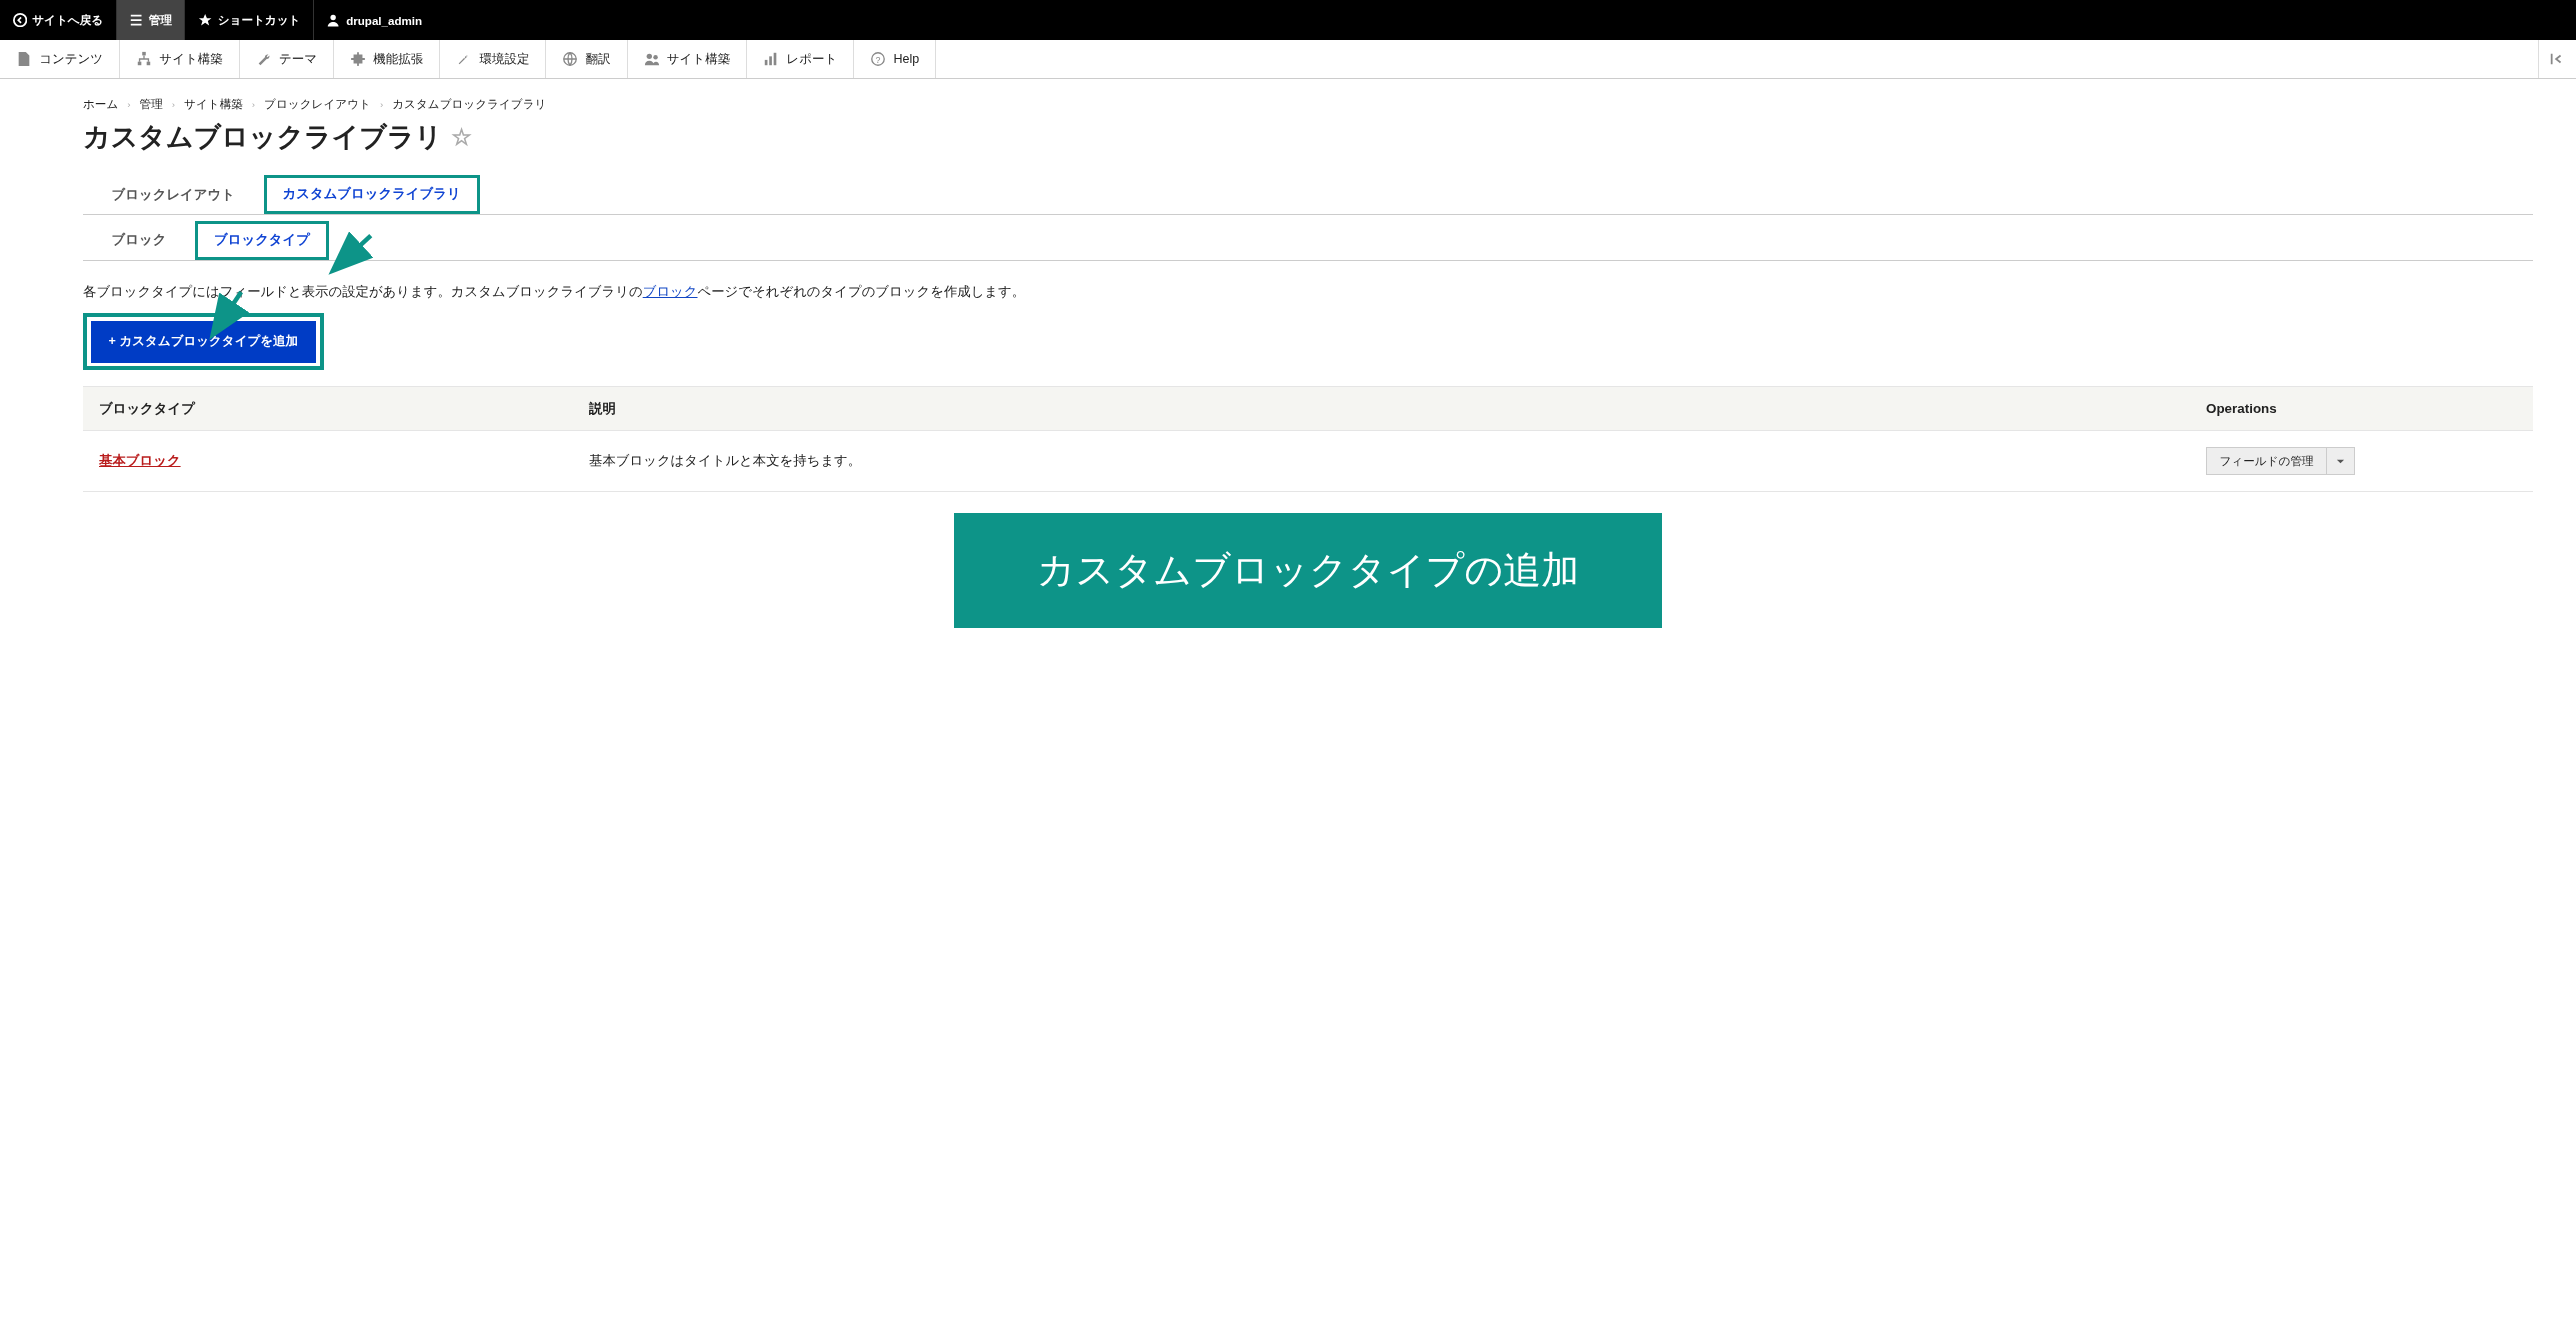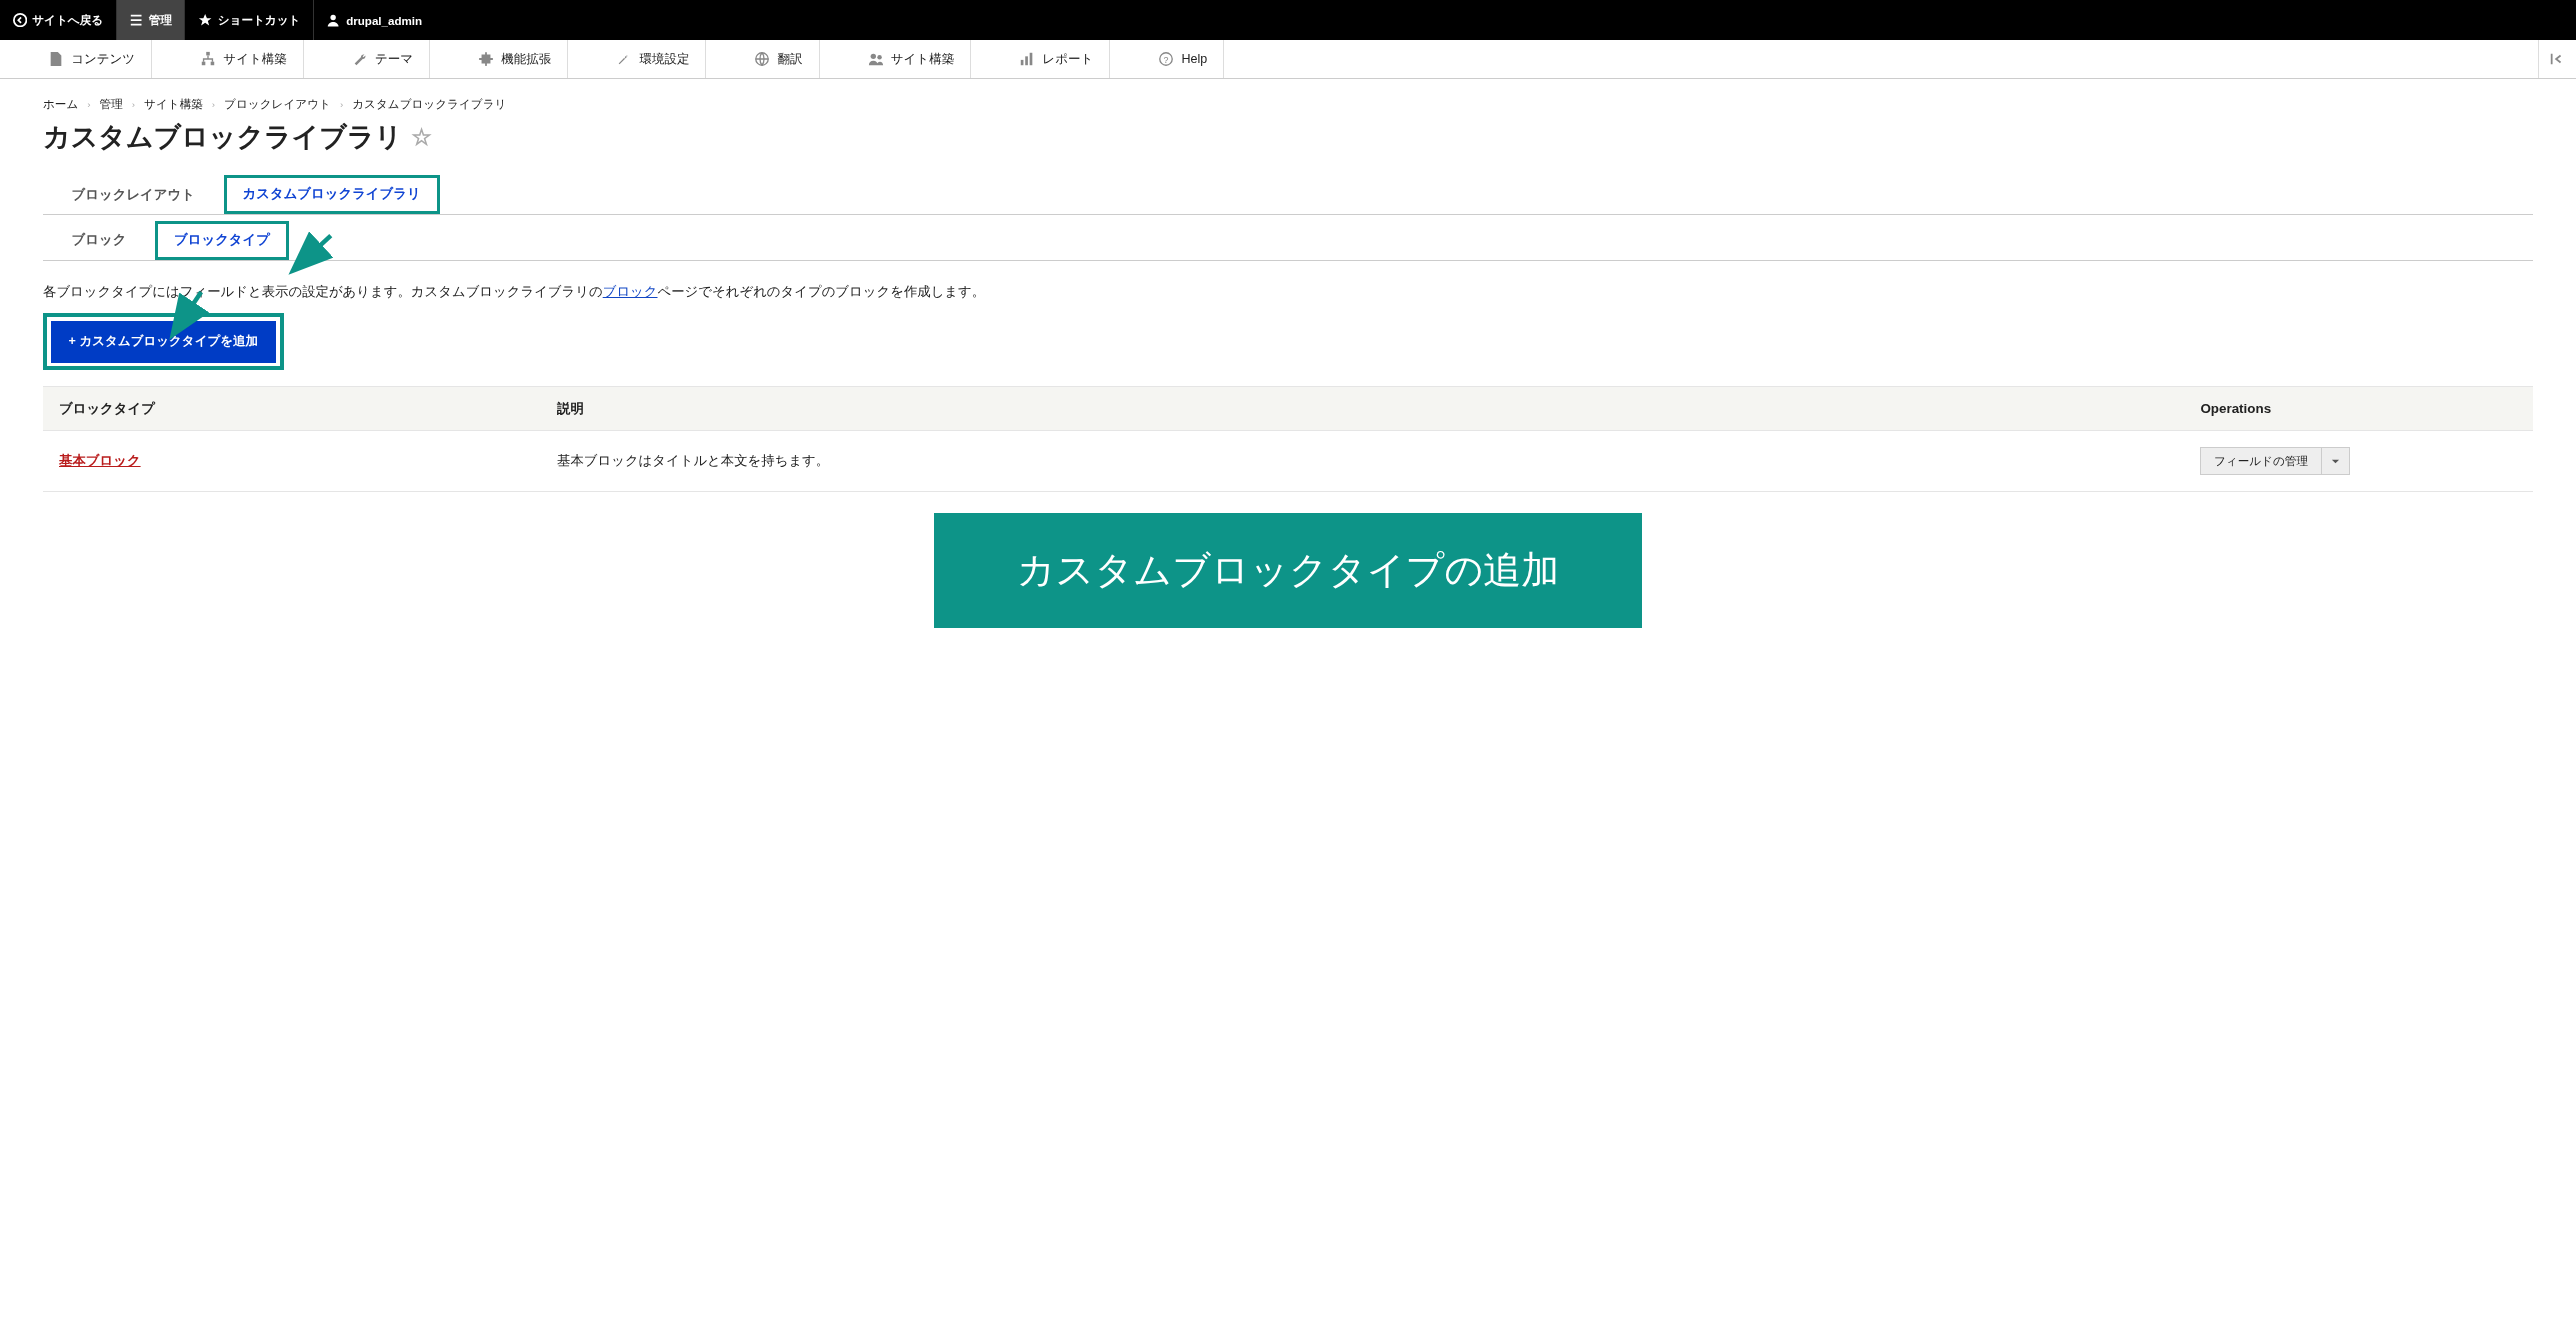--- a/index.html
+++ b/index.html
@@ -6,21 +6,21 @@
     body { font-family: -apple-system, BlinkMacSystemFont, "Segoe UI", Arial, sans-serif; background: #fff; color: #222; }
 
     
     .toolbar { background: #000; color: #fff; display: flex; align-items: stretch; height: 40px; }
     .toolbar-item { display: flex; align-items: center; padding: 0 12.5px; font-size: 11.6px; font-weight: bold; cursor: pointer; gap: 5.4px; border-right: 0.9px solid #333; }
     .toolbar-item.active { background: #444; }
     .toolbar-item svg { width: 14.3px; height: 14.3px; fill: #fff; }
 
     
     .admin-menu { background: #fff; border-bottom: 0.9px solid #ccc; display: flex; align-items: stretch; height: 39px; position: relative; }
-    .admin-menu-item { display: flex; align-items: center; padding: 0 16px; gap: 7.2px; font-size: 12.5px; border-right: 0.9px solid #ddd; cursor: pointer; margin-left: 32px; }
+    .admin-menu-item { display: flex; align-items: center; padding: 0 16px; gap: 7.2px; font-size: 12.5px; border-right: 0.9px solid #ddd; cursor: pointer; }
     .admin-menu-item svg { width: 16px; height: 16px; fill: #888; }
     .admin-menu-right { position: absolute; right: 0; top: 0; height: 100%; display: flex; align-items: center; padding: 0 10.7px; border-left: 0.9px solid #ddd; cursor: pointer; }
     .admin-menu-right svg { width: 16px; height: 16px; fill: #888; }
 
     
     .region-content { padding: 18px 43px; }
 
     .breadcrumb { font-size: 11.6px; color: #222; display: flex; gap: 9px; align-items: center; margin-bottom: 7.2px; }
     .breadcrumb a { color: #222; text-decoration: none; }
     .bc-sep { color: #aaa; font-size: 9.8px; }
@@ -155,21 +155,21 @@
       </svg>
     <span>Help</span>
   </div>
   <div class="admin-menu-right">
     <svg viewBox="0 0 18 18">
         <path d="M3 3v12M13 5l-5 4 5 4" fill="none" stroke="#888" stroke-width="2"></path>
       </svg>
   </div>
 </div>
 
-<div class="region-content" style="position:relative;">
+<div class="region-content" style="position:relative;margin-left:40px;">
 
   <div class="breadcrumb">
     <a>ホーム</a>
     <span class="bc-sep">›</span>
     <a>管理</a>
     <span class="bc-sep">›</span>
     <a>サイト構築</a>
     <span class="bc-sep">›</span>
     <a>ブロックレイアウト</a>
     <span class="bc-sep">›</span>

